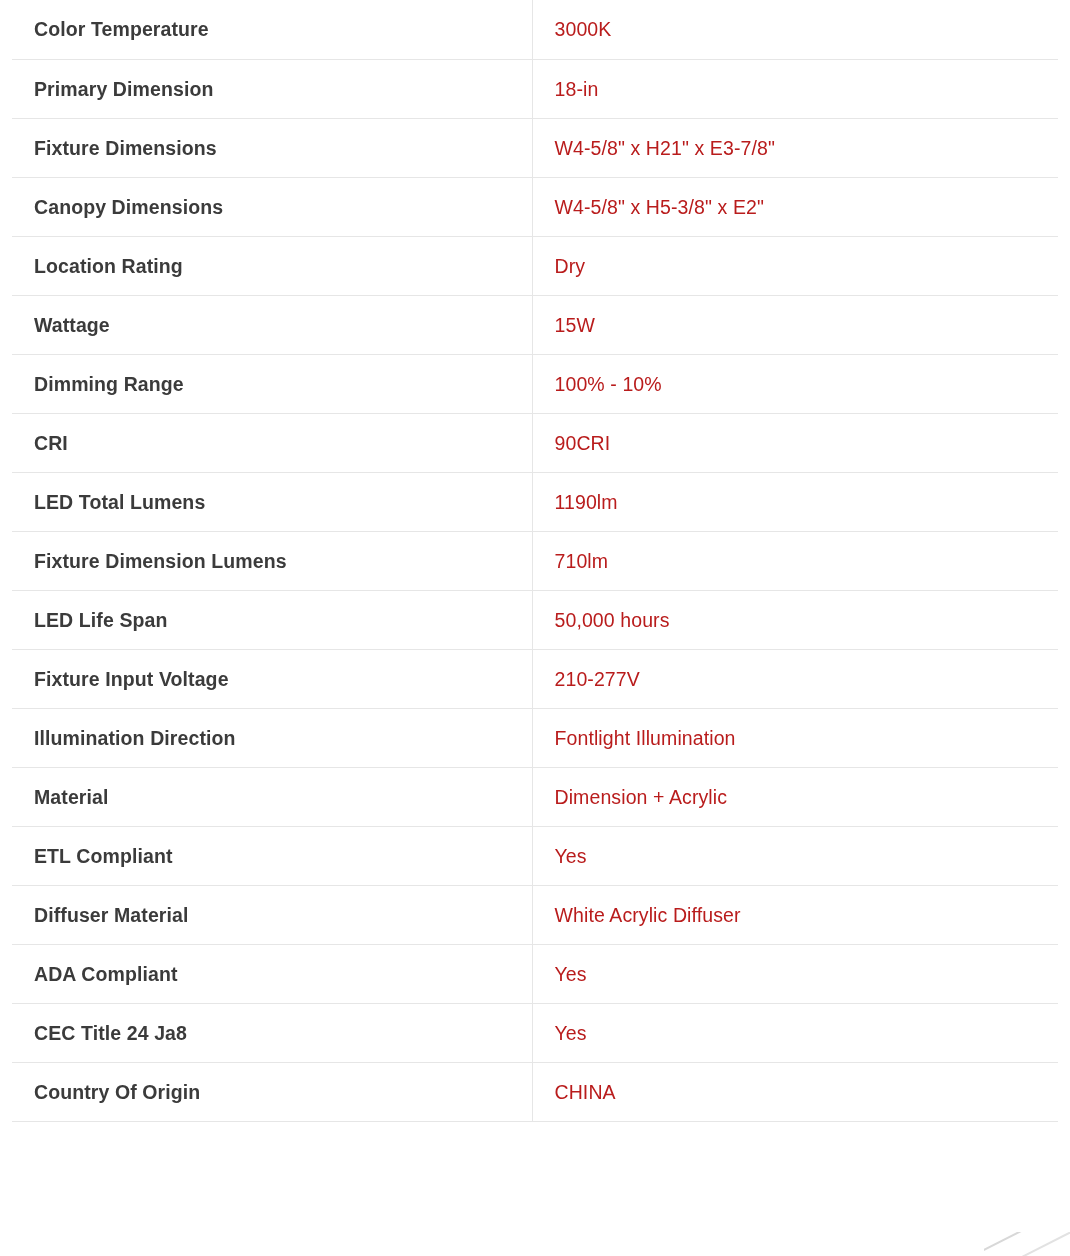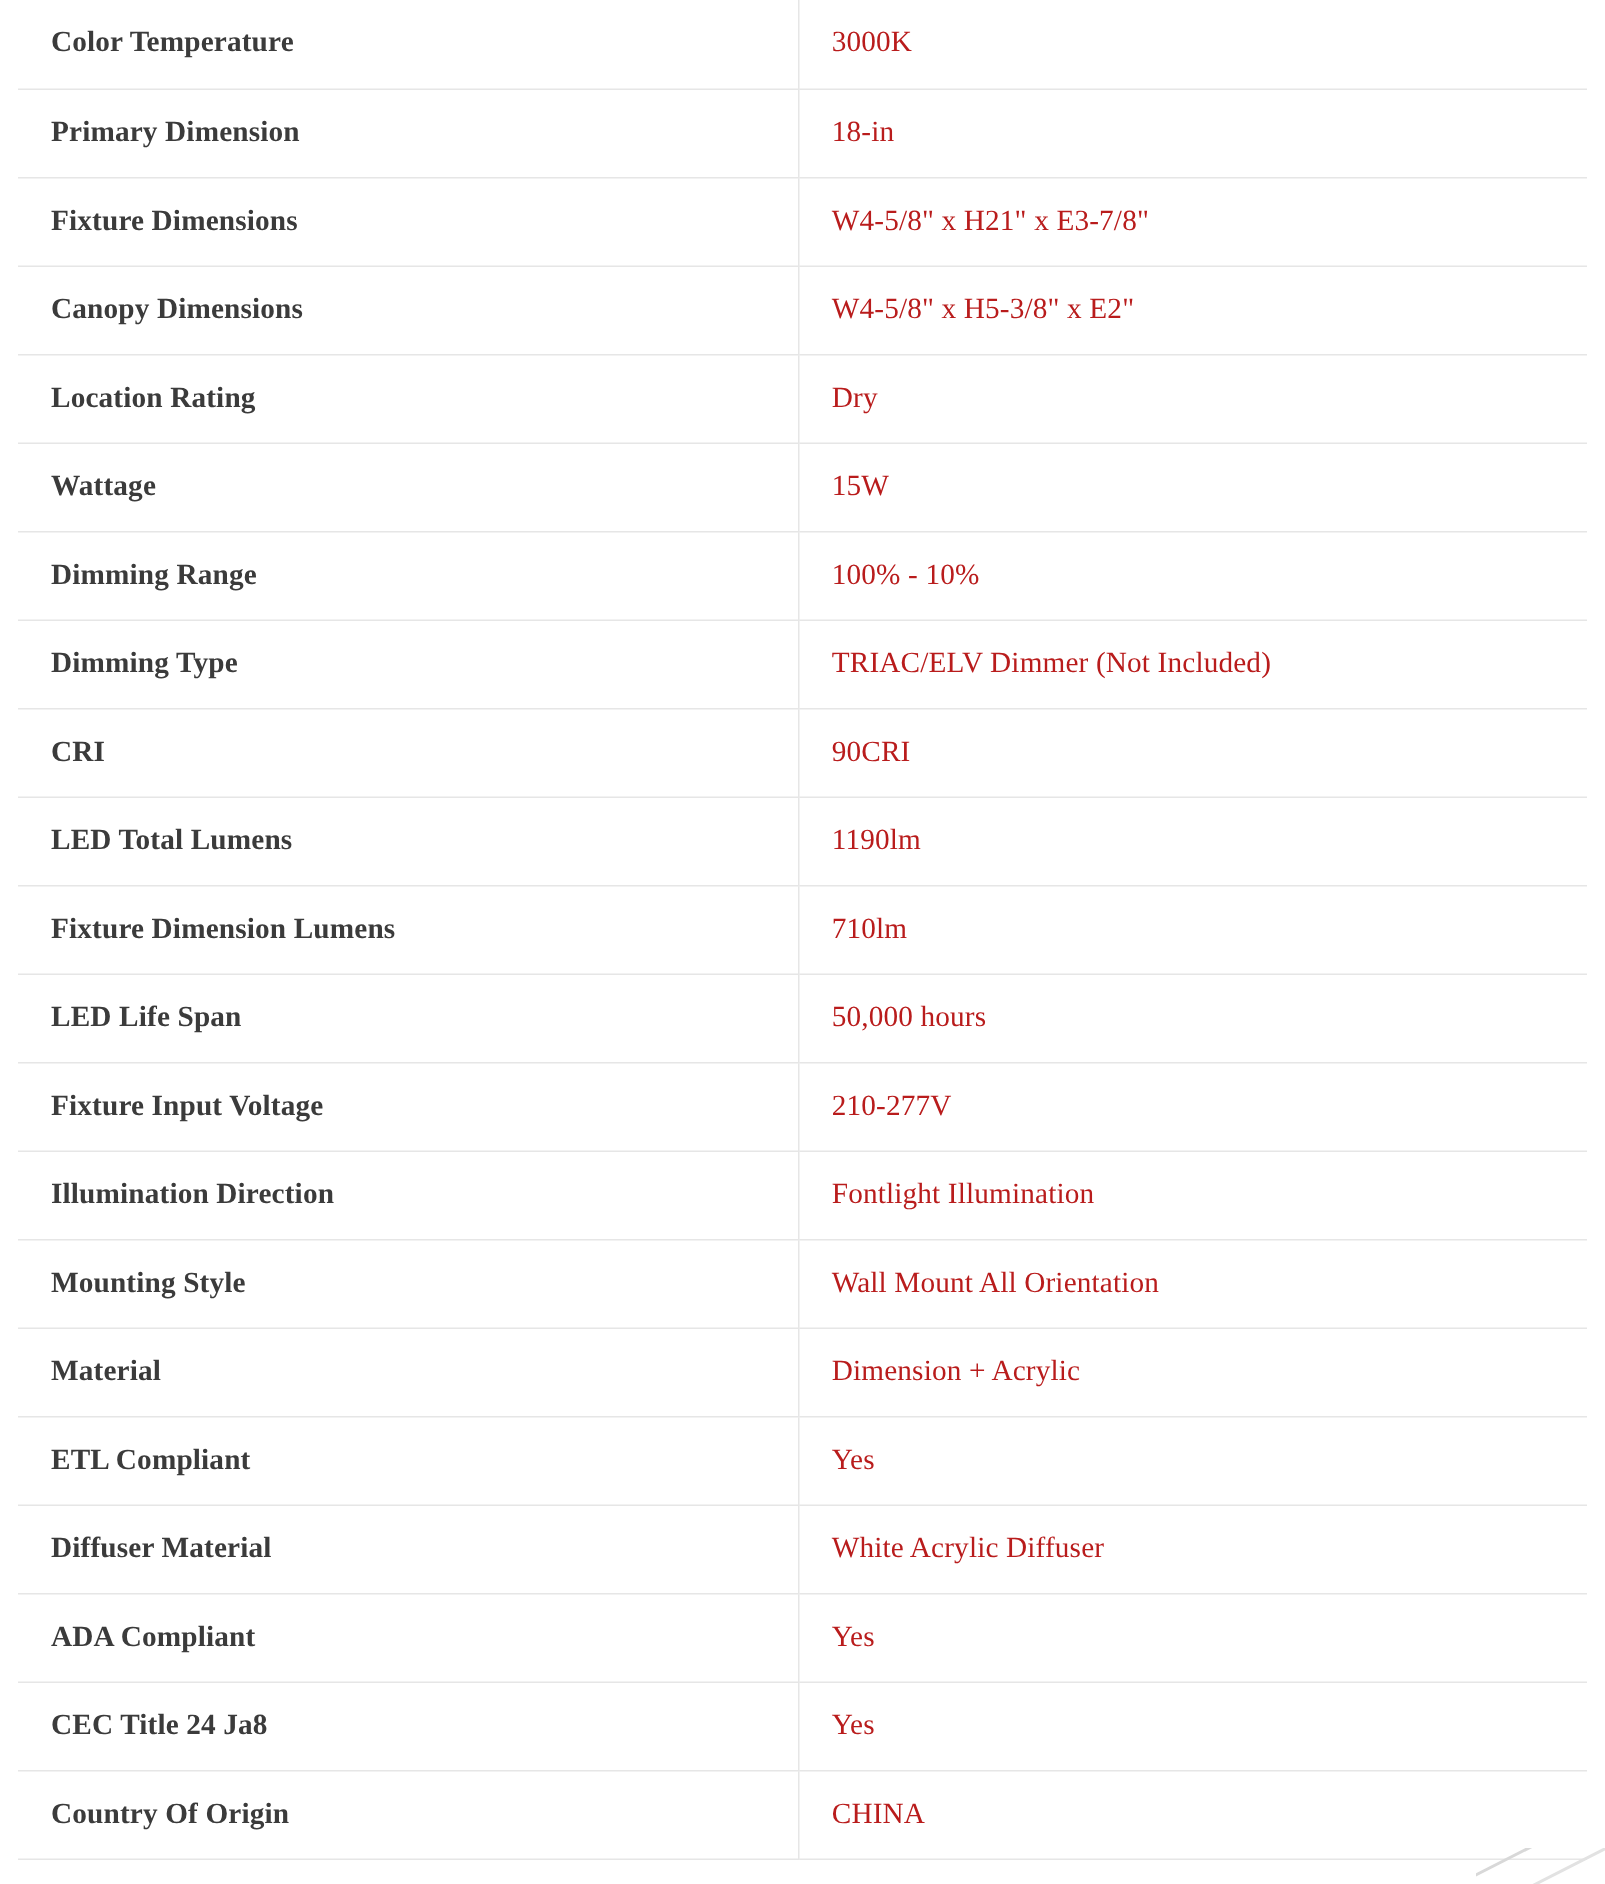--- a/index.html
+++ b/index.html
@@ -37,21 +37,20 @@
 
   table.spec-table td {
     border-top: 1px solid #e6e6e6;
     border-bottom: 1px solid #e6e6e6;
     padding: 0 0 0 22px;
     vertical-align: middle;
     font-size: 19.5px;
     line-height: 26px;
     height: 59px;
     box-sizing: border-box;
-    font-family: Liberation Serif, serif;
   }
 
   table.spec-table tr:first-child td {
     border-top: none;
   }
 
   td.label-cell {
     font-weight: bold;
     color: #3b3b3b;
     border-right: 1px solid #e6e6e6;
@@ -130,24 +129,20 @@
         </tr>
         <tr>
           <td class="label-cell">Wattage</td>
           <td class="value-cell">15W</td>
         </tr>
         <tr>
           <td class="label-cell">Dimming Range</td>
           <td class="value-cell">100% - 10%</td>
         </tr>
         <tr>
-          <td class="label-cell">Dimming Type</td>
-          <td class="value-cell">TRIAC/ELV Dimmer (Not Included)</td>
-        </tr>
-        <tr>
           <td class="label-cell">CRI</td>
           <td class="value-cell">90CRI</td>
         </tr>
         <tr>
           <td class="label-cell">LED Total Lumens</td>
           <td class="value-cell">1190lm</td>
         </tr>
         <tr>
           <td class="label-cell">Fixture Dimension Lumens</td>
           <td class="value-cell">710lm</td>
@@ -156,24 +151,20 @@
           <td class="label-cell">LED Life Span</td>
           <td class="value-cell">50,000 hours</td>
         </tr>
         <tr>
           <td class="label-cell">Fixture Input Voltage</td>
           <td class="value-cell">210-277V</td>
         </tr>
         <tr>
           <td class="label-cell">Illumination Direction</td>
           <td class="value-cell">Fontlight Illumination</td>
-        </tr>
-        <tr>
-          <td class="label-cell">Mounting Style</td>
-          <td class="value-cell">Wall Mount All Orientation</td>
         </tr>
         <tr>
           <td class="label-cell">Material</td>
           <td class="value-cell">Dimension + Acrylic</td>
         </tr>
         <tr>
           <td class="label-cell">ETL Compliant</td>
           <td class="value-cell">Yes</td>
         </tr>
         <tr>

